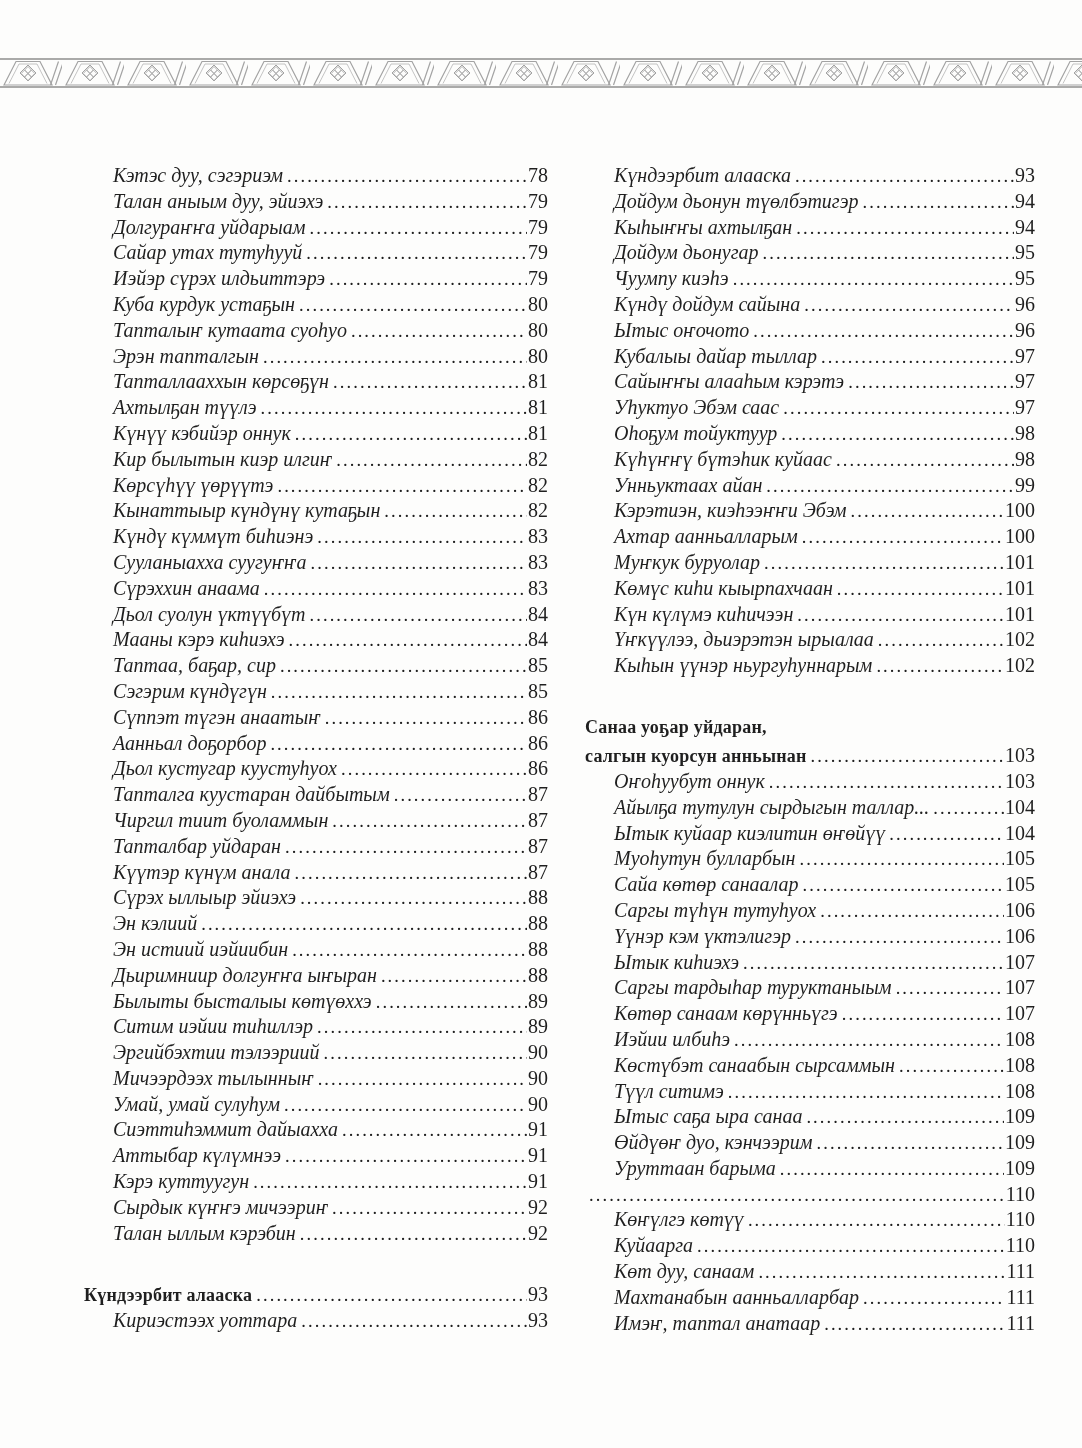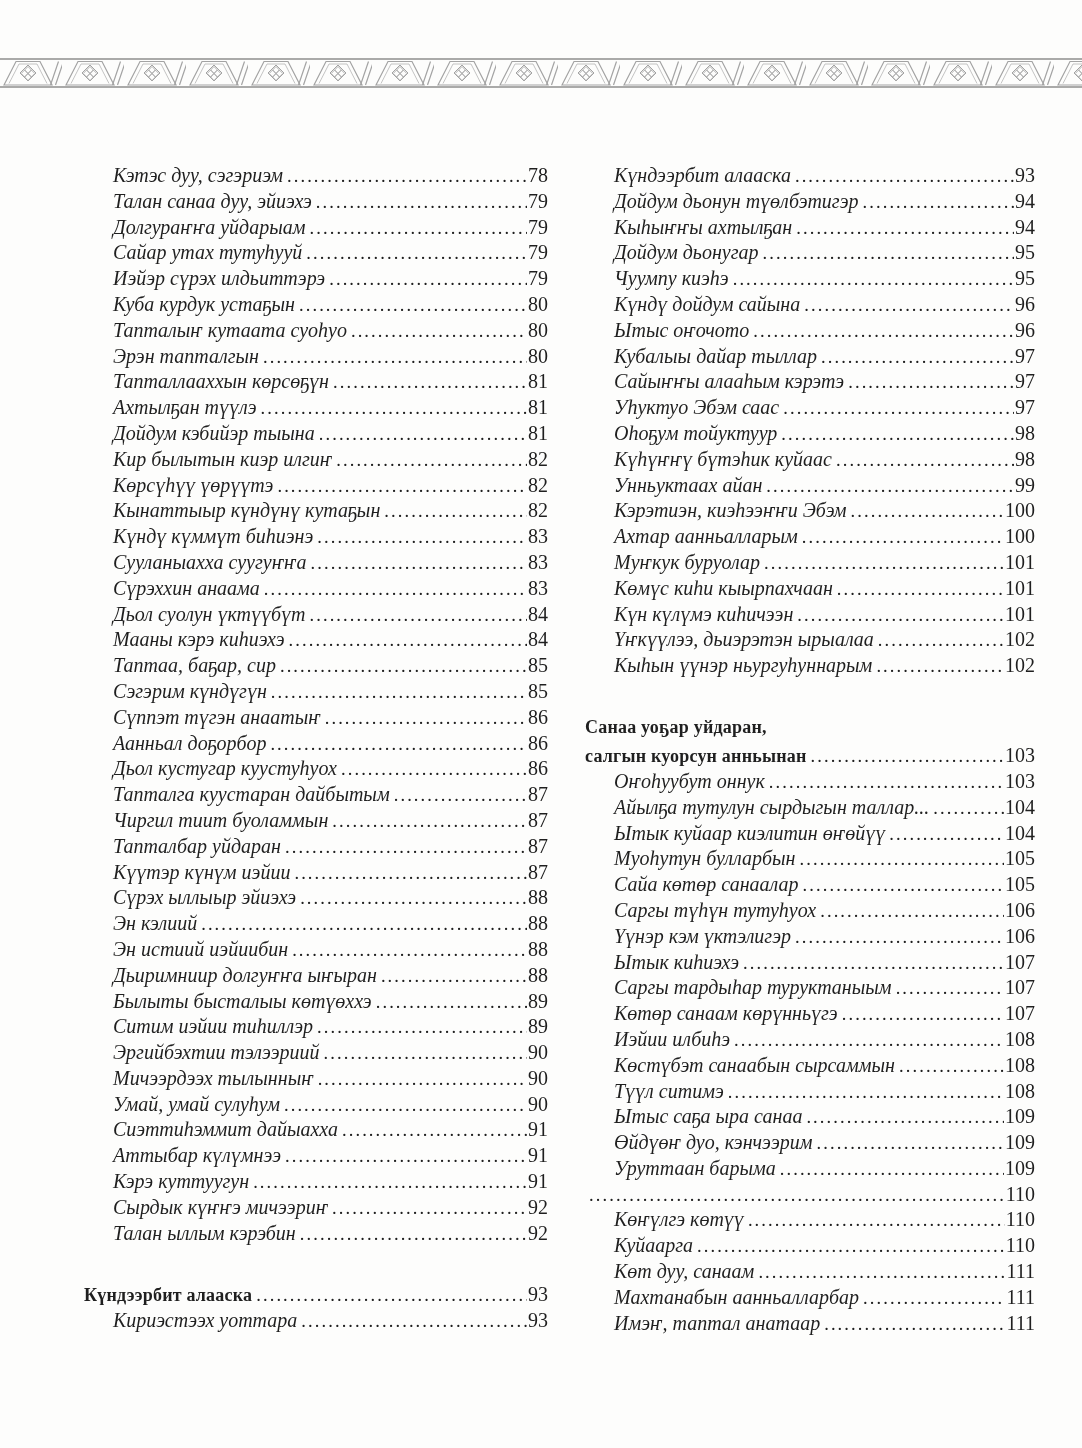--- a/index.html
+++ b/index.html
@@ -68,21 +68,21 @@
     <line x1="0" y1="29" x2="1082" y2="29" stroke="#8e8e8e" stroke-width="1.6"></line>
   </svg>
 
   <div class="toc-col left">
       <div class="toc-row item">
         <span class="title">Кэтэс дуу, сэгэриэм</span>
         <span class="leader"></span>
         <span class="pg">78</span>
       </div>
       <div class="toc-row item">
-        <span class="title">Талан санаа дуу, эйиэхэ</span>
+        <span class="title">Талан аныым дуу, эйиэхэ</span>
         <span class="leader"></span>
         <span class="pg">79</span>
       </div>
       <div class="toc-row item">
         <span class="title">Долгураҥҥа уйдарыам</span>
         <span class="leader"></span>
         <span class="pg">79</span>
       </div>
       <div class="toc-row item">
         <span class="title">Сайар утах тутуһууй</span>
@@ -113,21 +113,21 @@
         <span class="title">Тапталлааххын көрсөҕүн</span>
         <span class="leader"></span>
         <span class="pg">81</span>
       </div>
       <div class="toc-row item">
         <span class="title">Ахтылҕан түүлэ</span>
         <span class="leader"></span>
         <span class="pg">81</span>
       </div>
       <div class="toc-row item">
-        <span class="title">Дойдум кэбийэр тыына</span>
+        <span class="title">Күнүү кэбийэр оннук</span>
         <span class="leader"></span>
         <span class="pg">81</span>
       </div>
       <div class="toc-row item">
         <span class="title">Кир былытын киэр илгиҥ</span>
         <span class="leader"></span>
         <span class="pg">82</span>
       </div>
       <div class="toc-row item">
         <span class="title">Көрсүһүү үөрүүтэ</span>
@@ -198,21 +198,21 @@
         <span class="title">Чиргил тиит буоламмын</span>
         <span class="leader"></span>
         <span class="pg">87</span>
       </div>
       <div class="toc-row item">
         <span class="title">Тапталбар уйдаран</span>
         <span class="leader"></span>
         <span class="pg">87</span>
       </div>
       <div class="toc-row item">
-        <span class="title">Күүтэр күнүм иэйии</span>
+        <span class="title">Күүтэр күнүм анала</span>
         <span class="leader"></span>
         <span class="pg">87</span>
       </div>
       <div class="toc-row item">
         <span class="title">Сүрэх ыллыыр эйиэхэ</span>
         <span class="leader"></span>
         <span class="pg">88</span>
       </div>
       <div class="toc-row item">
         <span class="title">Эн кэлиий</span>

